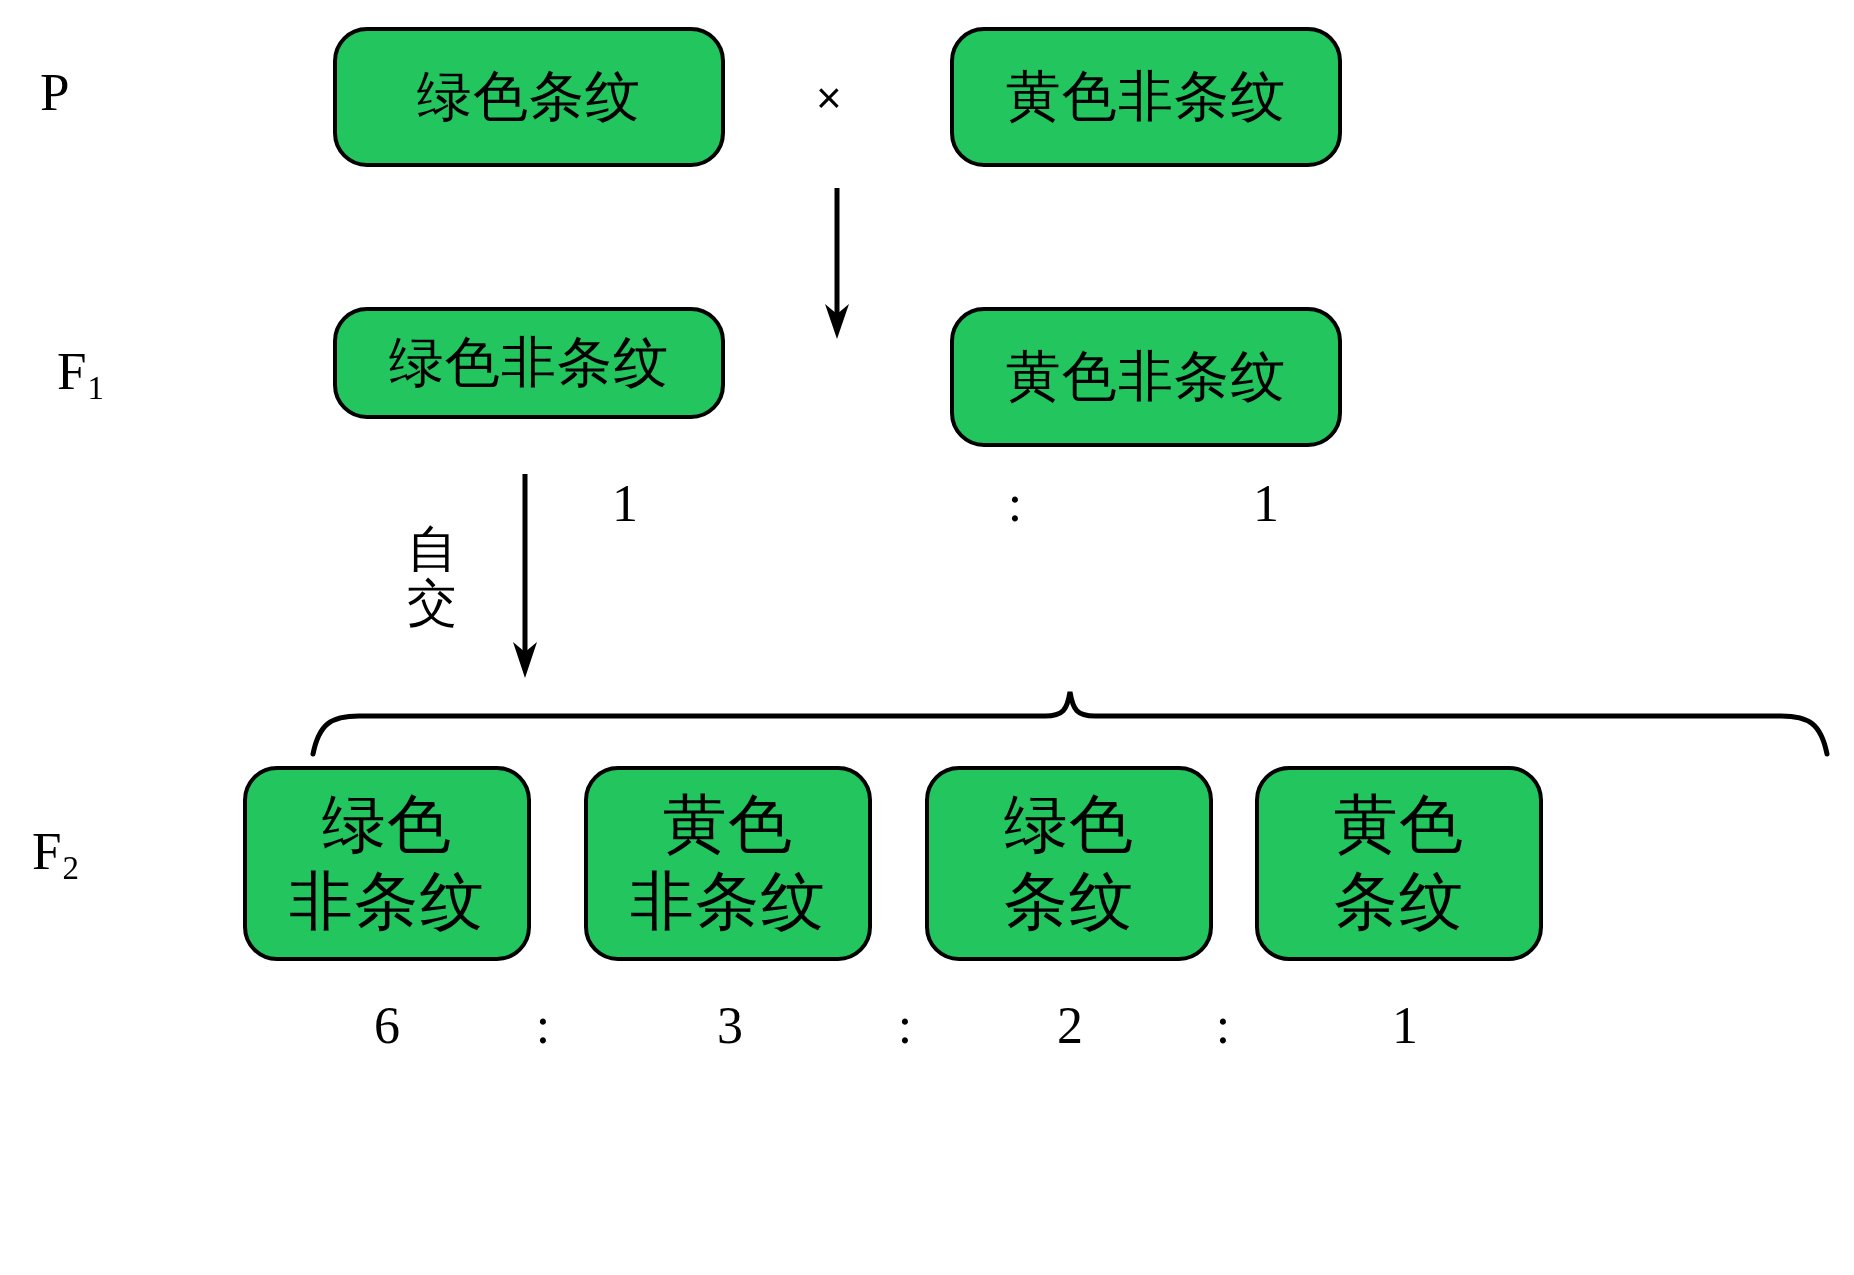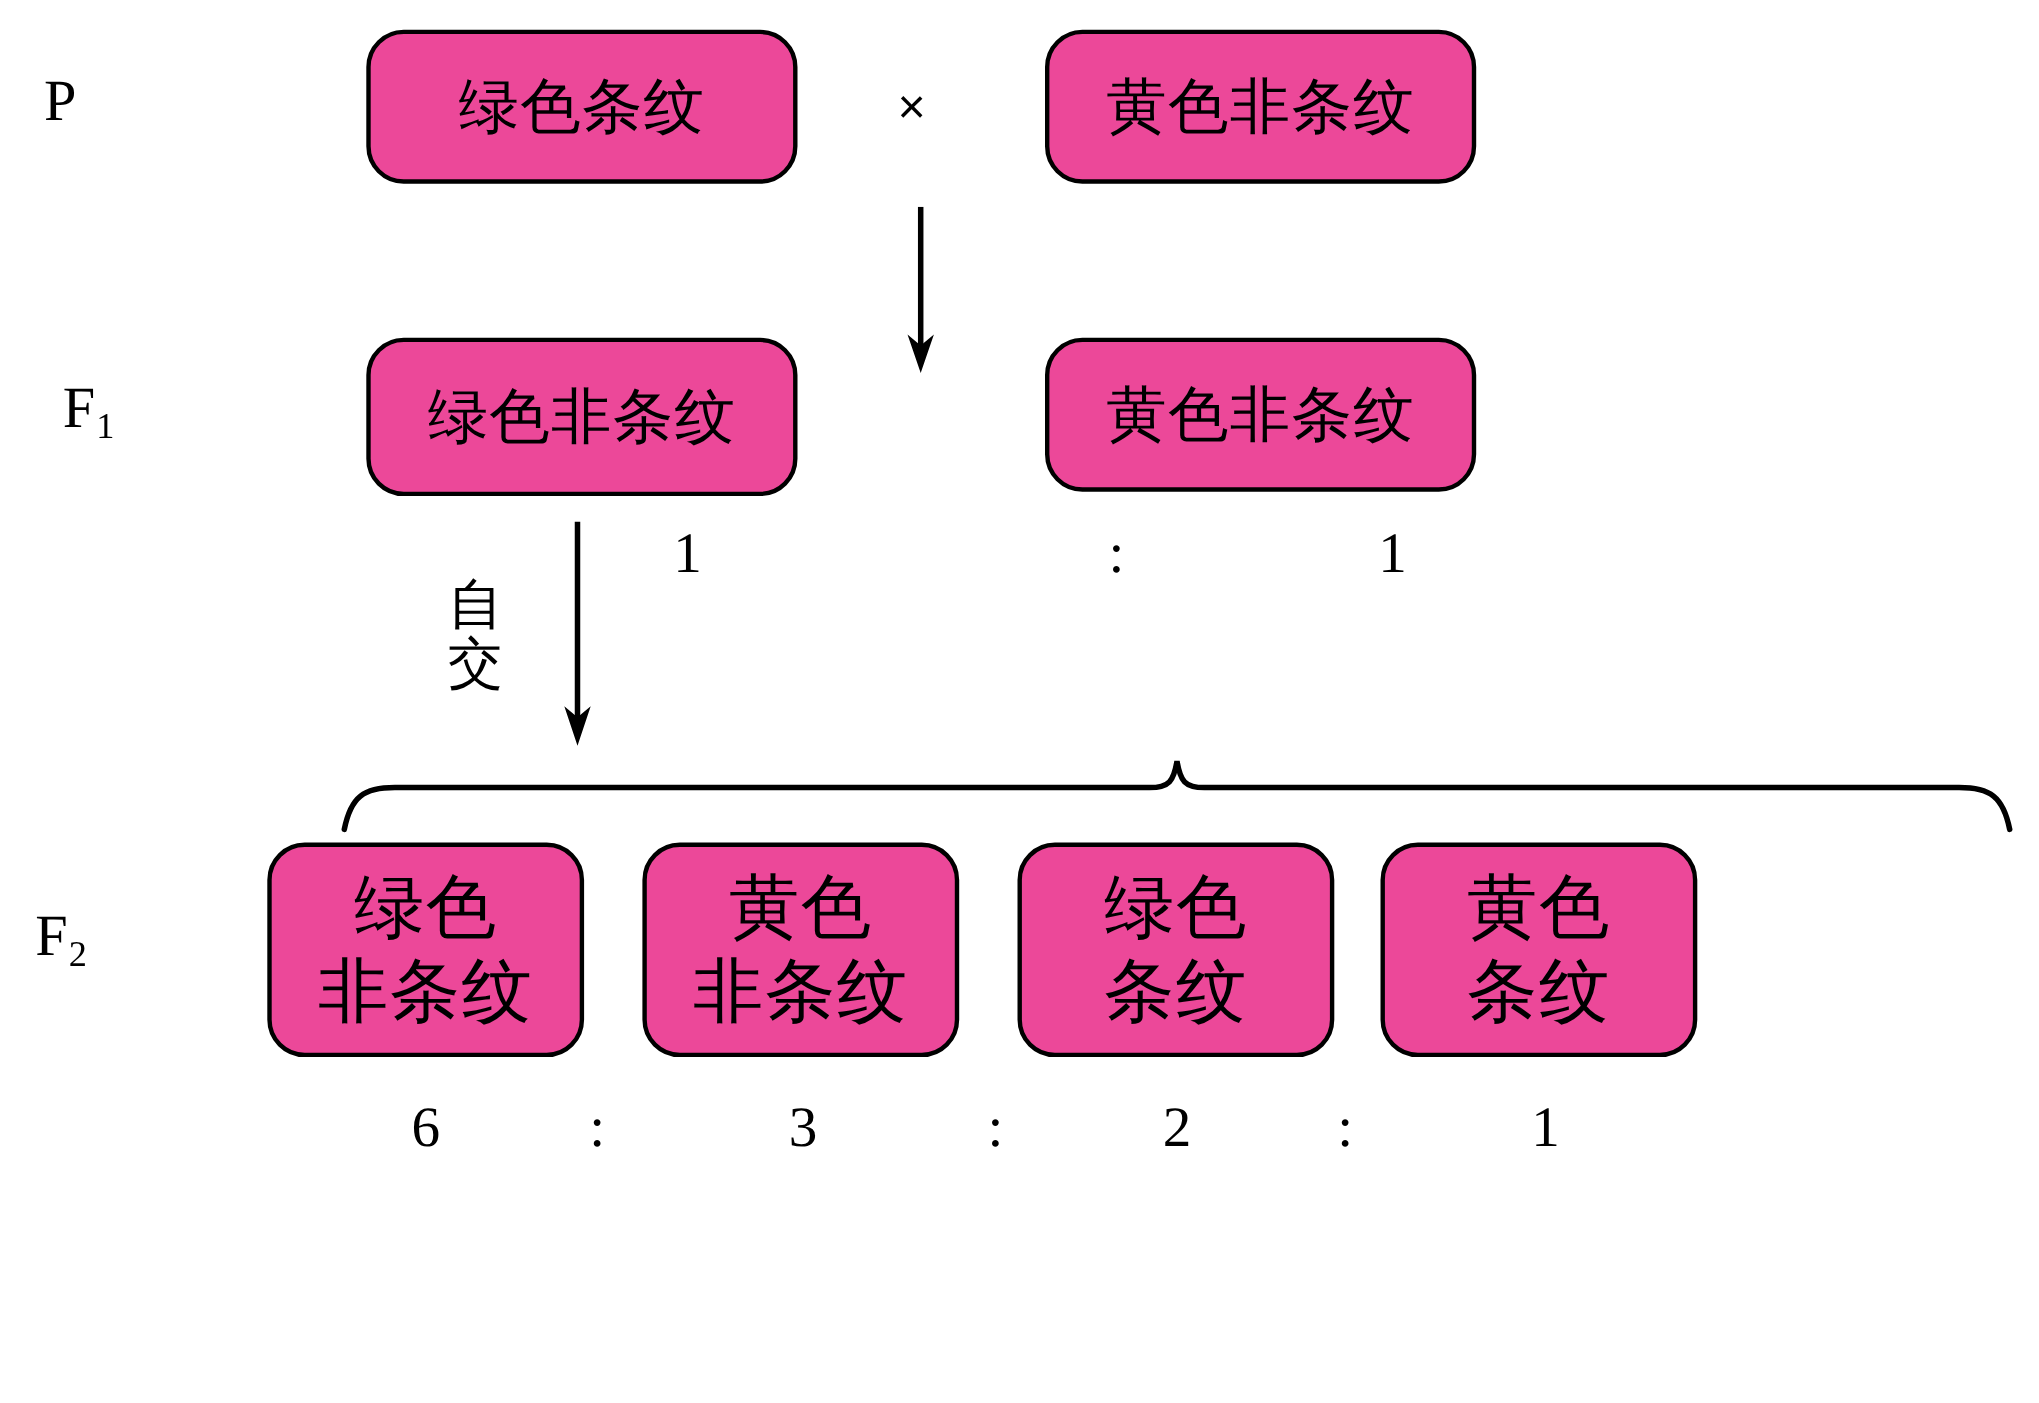--- a/index.html
+++ b/index.html
@@ -34,21 +34,21 @@
     vertical-align: -0.30em;
     margin-left: 1px;
   }
 
   
   .pheno-box {
     position: absolute;
     box-sizing: border-box;
     border: 4px solid #000;
     border-radius: 34px;
-    background: #ec4899;
+    background: #22c55e;
     display: flex;
     flex-direction: column;
     align-items: center;
     justify-content: center;
     font-family: "Liberation Serif", "DejaVu Serif", serif;
     color: #000;
     text-align: center;
   }
   .pheno-box .line {
     display: block;
@@ -142,21 +142,21 @@
     <svg width="44" height="152" viewBox="0 0 44 152">
       <line x1="22" y1="0" x2="22" y2="128" stroke="#000" stroke-width="5"></line>
       <path d="M 22 151 L 10 116 L 22 126 L 34 116 Z" fill="#000"></path>
     </svg>
   </div>
 
   <div class="gen-label" style="left:40px; top:345px;margin-left:17px;">
     <span>F</span><span class="sub">1</span>
   </div>
 
-  <div class="pheno-box single" style="left:333px; top:307px; width:392px; height:144px;">
+  <div class="pheno-box single" style="left:333px; top:307px; width:392px; height:112px;">
     <span class="line">绿色非条纹</span>
   </div>
 
   <div class="pheno-box single" style="left:950px; top:307px; width:392px; height:140px;">
     <span class="line">黄色非条纹</span>
   </div>
 
   <div class="ratio-item" style="left:595px; top:478px; width:60px;">1</div>
   <div class="ratio-colon" style="left:1000px; top:478px; width:30px;">:</div>
   <div class="ratio-item" style="left:1236px; top:478px; width:60px;">1</div>

